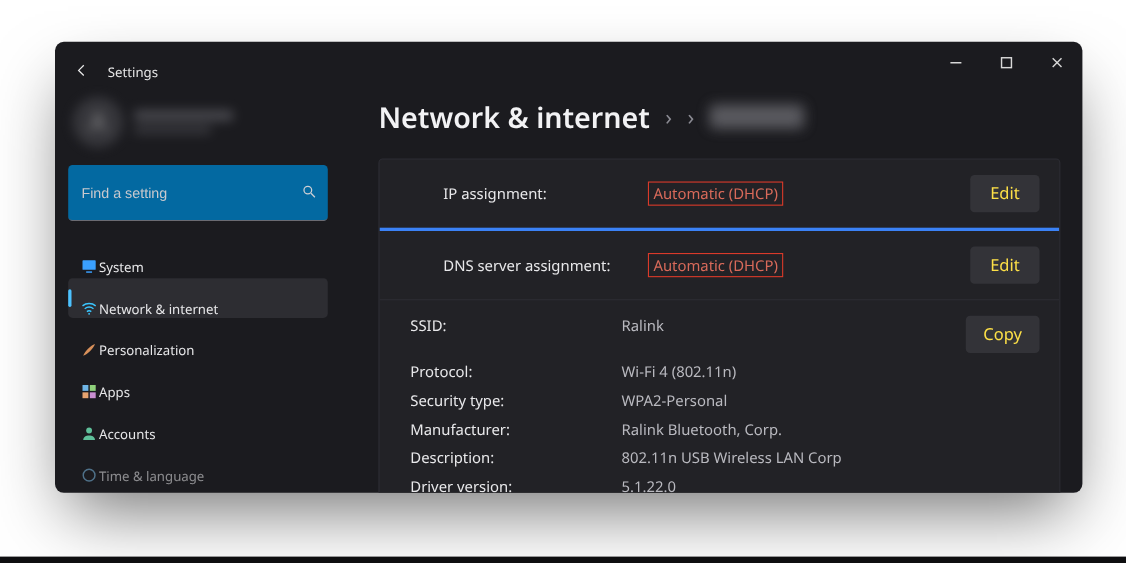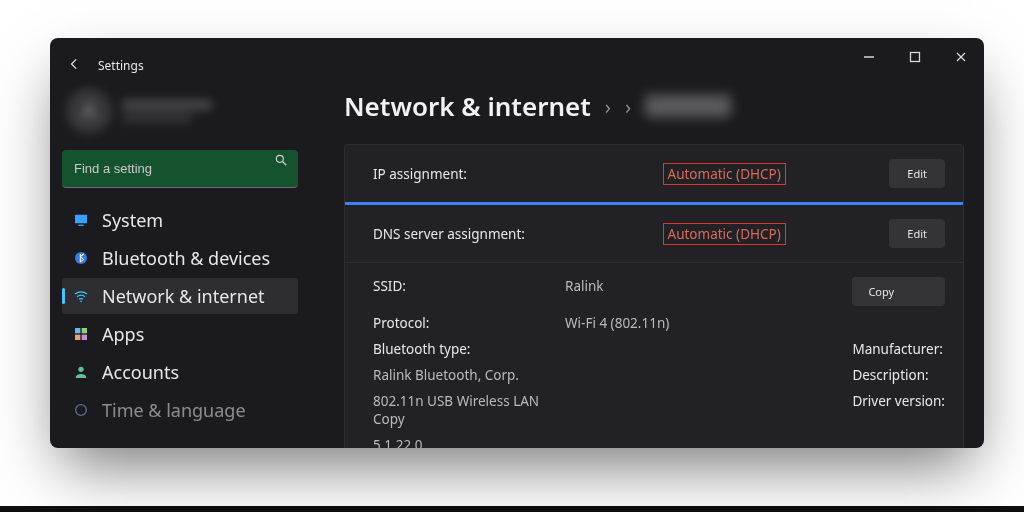--- a/index.html
+++ b/index.html
@@ -18,46 +18,46 @@
   .win-btn { width: 46px; height: 38px; display:flex; align-items:center; justify-content:center; cursor:pointer; }
   .win-btn svg { width:12px; height:12px; stroke:#d8d8d8; stroke-width:1.3; fill:none; }
 
   .sidebar { position:absolute; left:0; top:38px; bottom:0; width:260px; padding:6px 12px 0 12px; }
   .profile { display:flex; gap:10px; align-items:center; padding:6px 4px 16px 4px; filter: blur(5px); opacity:.85;}
   .avatar { width:46px; height:46px; border-radius:50%; background:#3b3b40; display:flex; align-items:center; justify-content:center; }
   .avatar svg{width:22px;height:22px;stroke:#c8c8c8;stroke-width:1.5;fill:none;}
   .profile-lines div{ height:10px; background:#4f4f55; border-radius:3px; margin:4px 0;}
   .profile-lines div:first-child{ width:90px;} .profile-lines div:last-child{ width:70px; height:8px; opacity:.65;}
 
-  .search { position:relative; background:#14532d; border-radius:4px; height:38px; display:flex; padding:0 34px 0 12px; border-bottom:1px solid #6b6b72; margin-bottom:14px;}
+  .search { position:relative; background:#0369a1; border-radius:4px; height:51px; display:flex; align-items:center; padding:0 34px 0 12px; border-bottom:1px solid #6b6b72; margin-bottom:14px;}
   .search input { background:transparent; border:none; outline:none; color:#e8e8e8; width:100%; font-size:13px; }
   .search input::placeholder{color:#c9c9ce;}
   .search .mag { position:absolute; right:10px; }
   .search .mag svg{width:14px;height:14px;stroke:#cfcfd4;stroke-width:2;fill:none;}
 
   .nav { display:flex; flex-direction:column; gap:2px; }
-  .nav-item { display:flex; align-items:center; gap:12px; height:36px; padding:0 10px; border-radius:4px; font-size:18px; color:#e7e7e9; cursor:pointer;}
+  .nav-item { display:flex; align-items:flex-end; height:36px; padding:0 10px; border-radius:4px; font-size:12px; color:#e7e7e9; cursor:pointer;}
   .nav-item.active { background:#2d2d32; position:relative;}
   .nav-item.active::before{ content:""; position:absolute; left:0; top:10px; bottom:10px; width:3px; background:#4cc2ff; border-radius:2px;}
   .nav-icon { width:18px; height:18px; display:flex; align-items:center; justify-content:center;}
   .nav-icon svg { width:16px; height:16px; }
 
   .main { position:absolute; left:260px; right:0; top:44px; bottom:0; padding:0 20px 0 34px; overflow:hidden;}
   .breadcrumb { display:flex; align-items:center; gap:14px; font-size:26px; font-weight:600; color:#f2f2f4; margin:6px 0 20px 0;}
   .bc-chev { color:#8a8a92; font-size:20px; font-weight:400;}
   .bc-blur { filter:blur(6px); opacity:.8; display:inline-block; width:86px; height:22px; background:#6a6a70; border-radius:4px;}
 
   .panel { border:1px solid #2d2d34; border-radius:4px; background:#222226; overflow:hidden;}
   .row { display:flex; align-items:center; padding:14px 18px 14px 28px; border-top:3px solid #3b82f6;}
   .row:first-child{border-top:none;}
-  .row .label { width:186px; font-size:13.5px; color:#e8e8ea;}
+  .row .label { width:186px; font-size:13.5px; color:#e8e8ea;margin-left:30px;}
   .row .value { flex:1; font-size:13.5px; color:#b9b9bf;}
-  .row .value.boxed { display:inline-block;text-align:center; }
+  .row .value.boxed { display:inline-block; }
   .red-box { display:inline-block; padding:1px 4px; border:1.5px solid #da3a2a; color:#d86a5a;}
-  .btn { background:#333338; color:#e5e5e5; border-radius:4px; padding:7px 18px; font-size:11px; cursor:pointer;}
+  .btn { background:#333338; color:#fde047; border-radius:4px; padding:7px 18px; font-size:15px; cursor:pointer;}
 
   .details { display:grid; grid-template-columns:186px 1fr auto; column-gap:6px; row-gap:8px; padding:14px 18px 14px 28px; border-top:1px solid #2d2d34;}
   .details .l { font-size:13.5px; color:#e8e8ea;}
   .details .v { font-size:13.5px; color:#b9b9bf;}
   .details .copy { grid-row:1; grid-column:3;}
   .details .copy .btn{padding:7px 16px;}
   .page-rule{position:absolute; left:0; right:0; bottom:0; height:6px; background:#0e0e10;}
 </style>
 </head>
 <body>
@@ -120,37 +120,36 @@
     <nav class="nav">
       <div class="nav-item">
         <span class="nav-icon">
             <svg viewBox="0 0 24 24">
               <rect x="3" y="4" width="18" height="13" rx="1" fill="#3aa0ff"></rect>
               <rect x="8" y="19" width="8" height="2" fill="#3aa0ff"></rect>
             </svg>
           </span>
         <span>System</span>
       </div>
-      <div class="nav-item">
-        <span class="nav-icon">
-            <svg viewBox="0 0 24 24">
-              <circle cx="12" cy="12" r="9" fill="#3a7bde"></circle>
-              <path d="M11 6v12l5-4-5-4 5-4-5 4" stroke="#fff" stroke-width="1.5" fill="none"></path>
-            </svg>
-          </span>
-        <span>Bluetooth &amp; devices</span>
-      </div>
       <div class="nav-item active">
         <span class="nav-icon">
             <svg viewBox="0 0 24 24">
               <path d="M3 9a15 15 0 0 1 18 0M6 13a10 10 0 0 1 12 0M9 17a5 5 0 0 1 6 0" stroke="#3ac6ff" stroke-width="2" fill="none"></path>
               <circle cx="12" cy="20" r="1.3" fill="#3ac6ff"></circle>
             </svg>
           </span>
         <span>Network &amp; internet</span>
+      </div>
+      <div class="nav-item">
+        <span class="nav-icon">
+            <svg viewBox="0 0 24 24">
+              <path d="M4 20c2-6 10-14 16-16-2 6-10 14-16 16z" fill="#d8905a"></path>
+            </svg>
+          </span>
+        <span>Personalization</span>
       </div>
       <div class="nav-item">
         <span class="nav-icon">
             <svg viewBox="0 0 24 24">
               <rect x="3" y="3" width="8" height="8" fill="#6fb5e6"></rect>
               <rect x="13" y="3" width="8" height="8" fill="#8fd17b"></rect>
               <rect x="3" y="13" width="8" height="8" fill="#e6a36f"></rect>
               <rect x="13" y="13" width="8" height="8" fill="#c98fd1"></rect>
             </svg>
           </span>
@@ -200,29 +199,30 @@
         <div class="l">SSID:</div>
         <div class="v">Ralink</div>
         <div class="copy">
             <div class="btn">Copy</div>
           </div>
 
         <div class="l">Protocol:</div>
         <div class="v">Wi-Fi 4 (802.11n)</div>
           <div></div>
 
-        <div class="l">Bluetooth type:</div>
+        <div class="l">Security type:</div>
+        <div class="v">WPA2-Personal</div>
           <div></div>
 
         <div class="l">Manufacturer:</div>
         <div class="v">Ralink Bluetooth, Corp.</div>
           <div></div>
 
         <div class="l">Description:</div>
-        <div class="v">802.11n USB Wireless LAN Copy</div>
+        <div class="v">802.11n USB Wireless LAN Corp</div>
           <div></div>
 
         <div class="l">Driver version:</div>
         <div class="v">5.1.22.0</div>
           <div></div>
       </div>
 
     </div>
   </main>
 </div>

